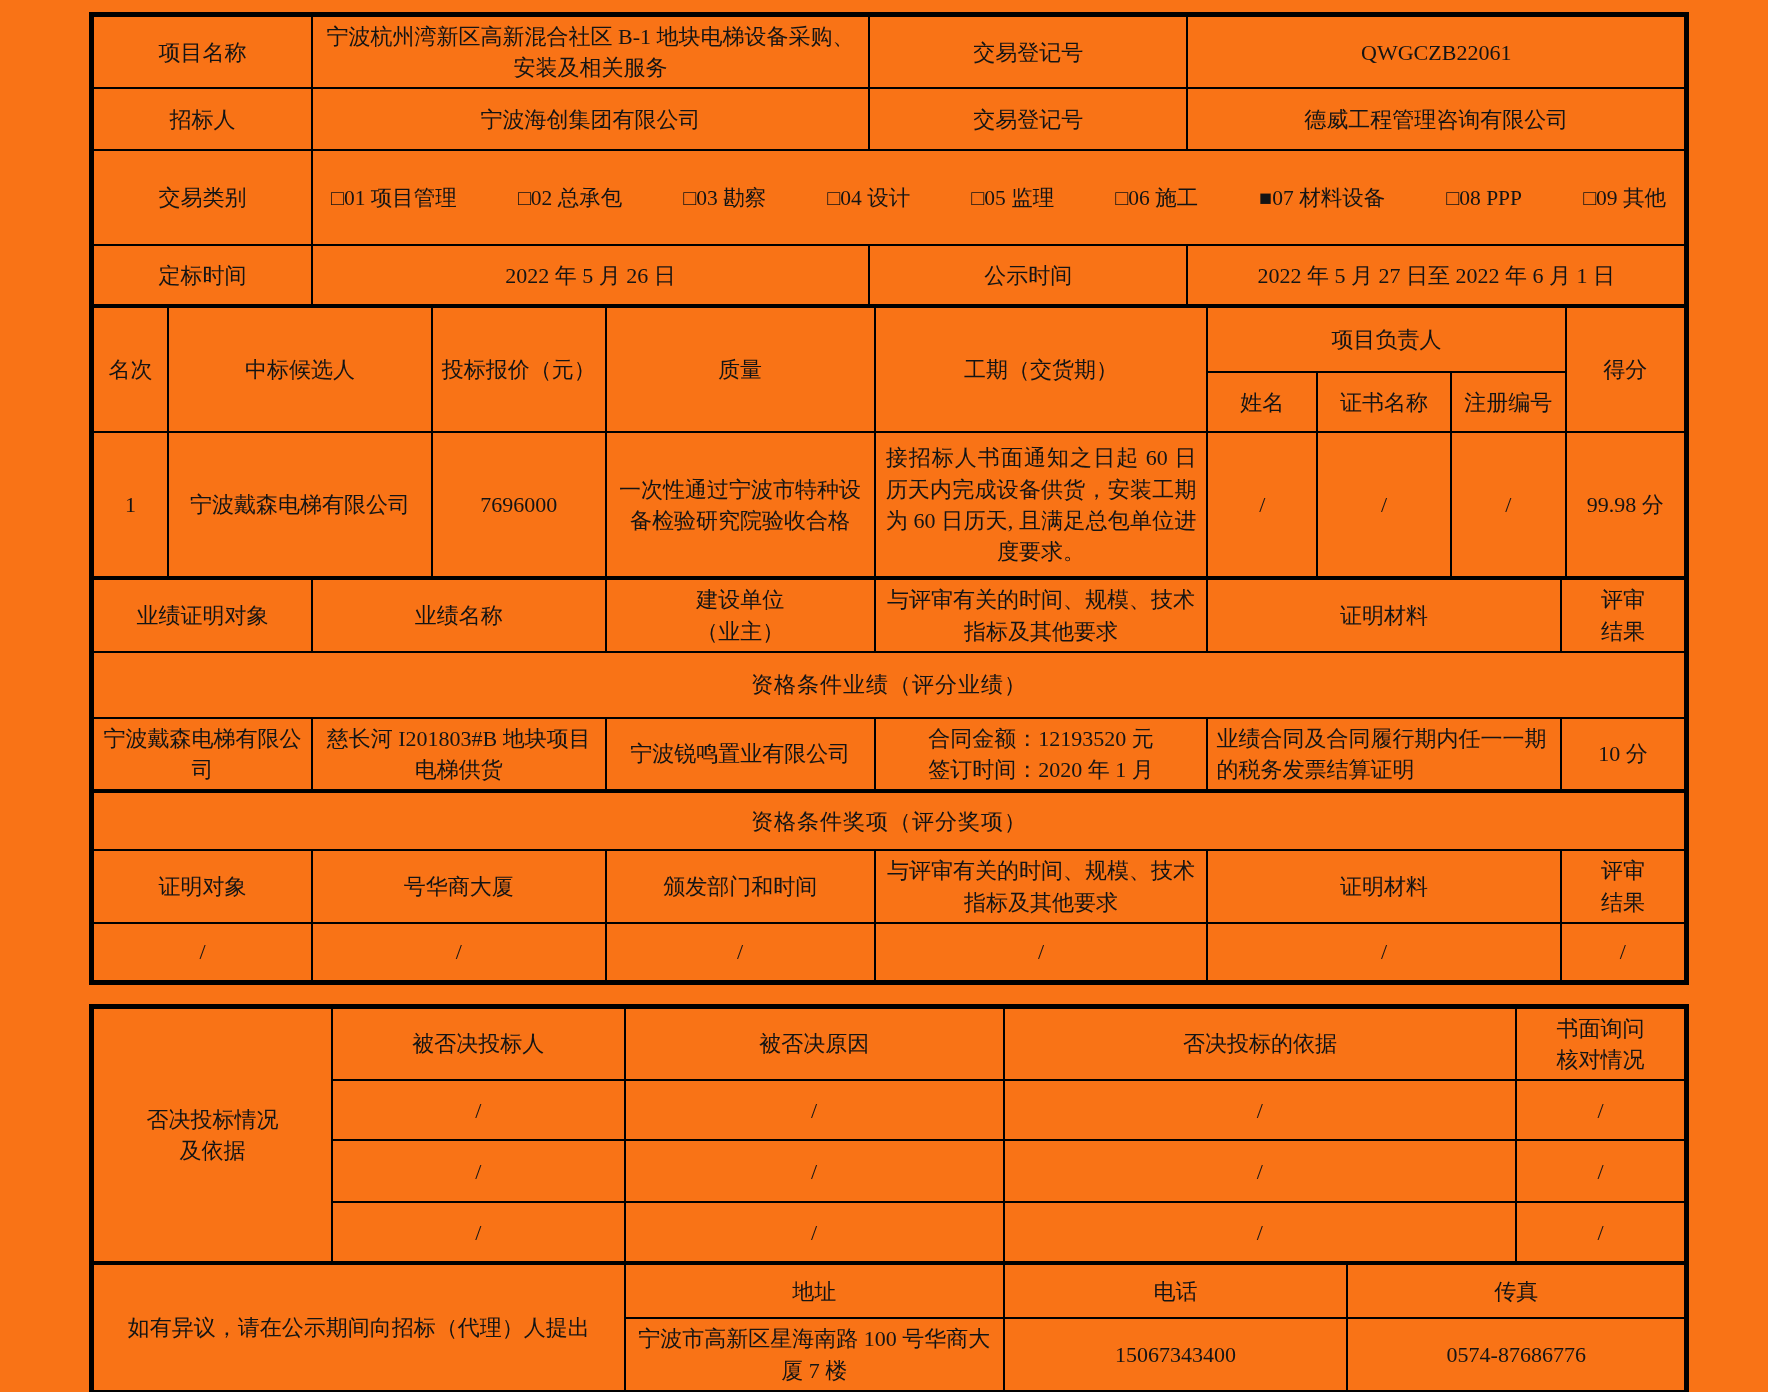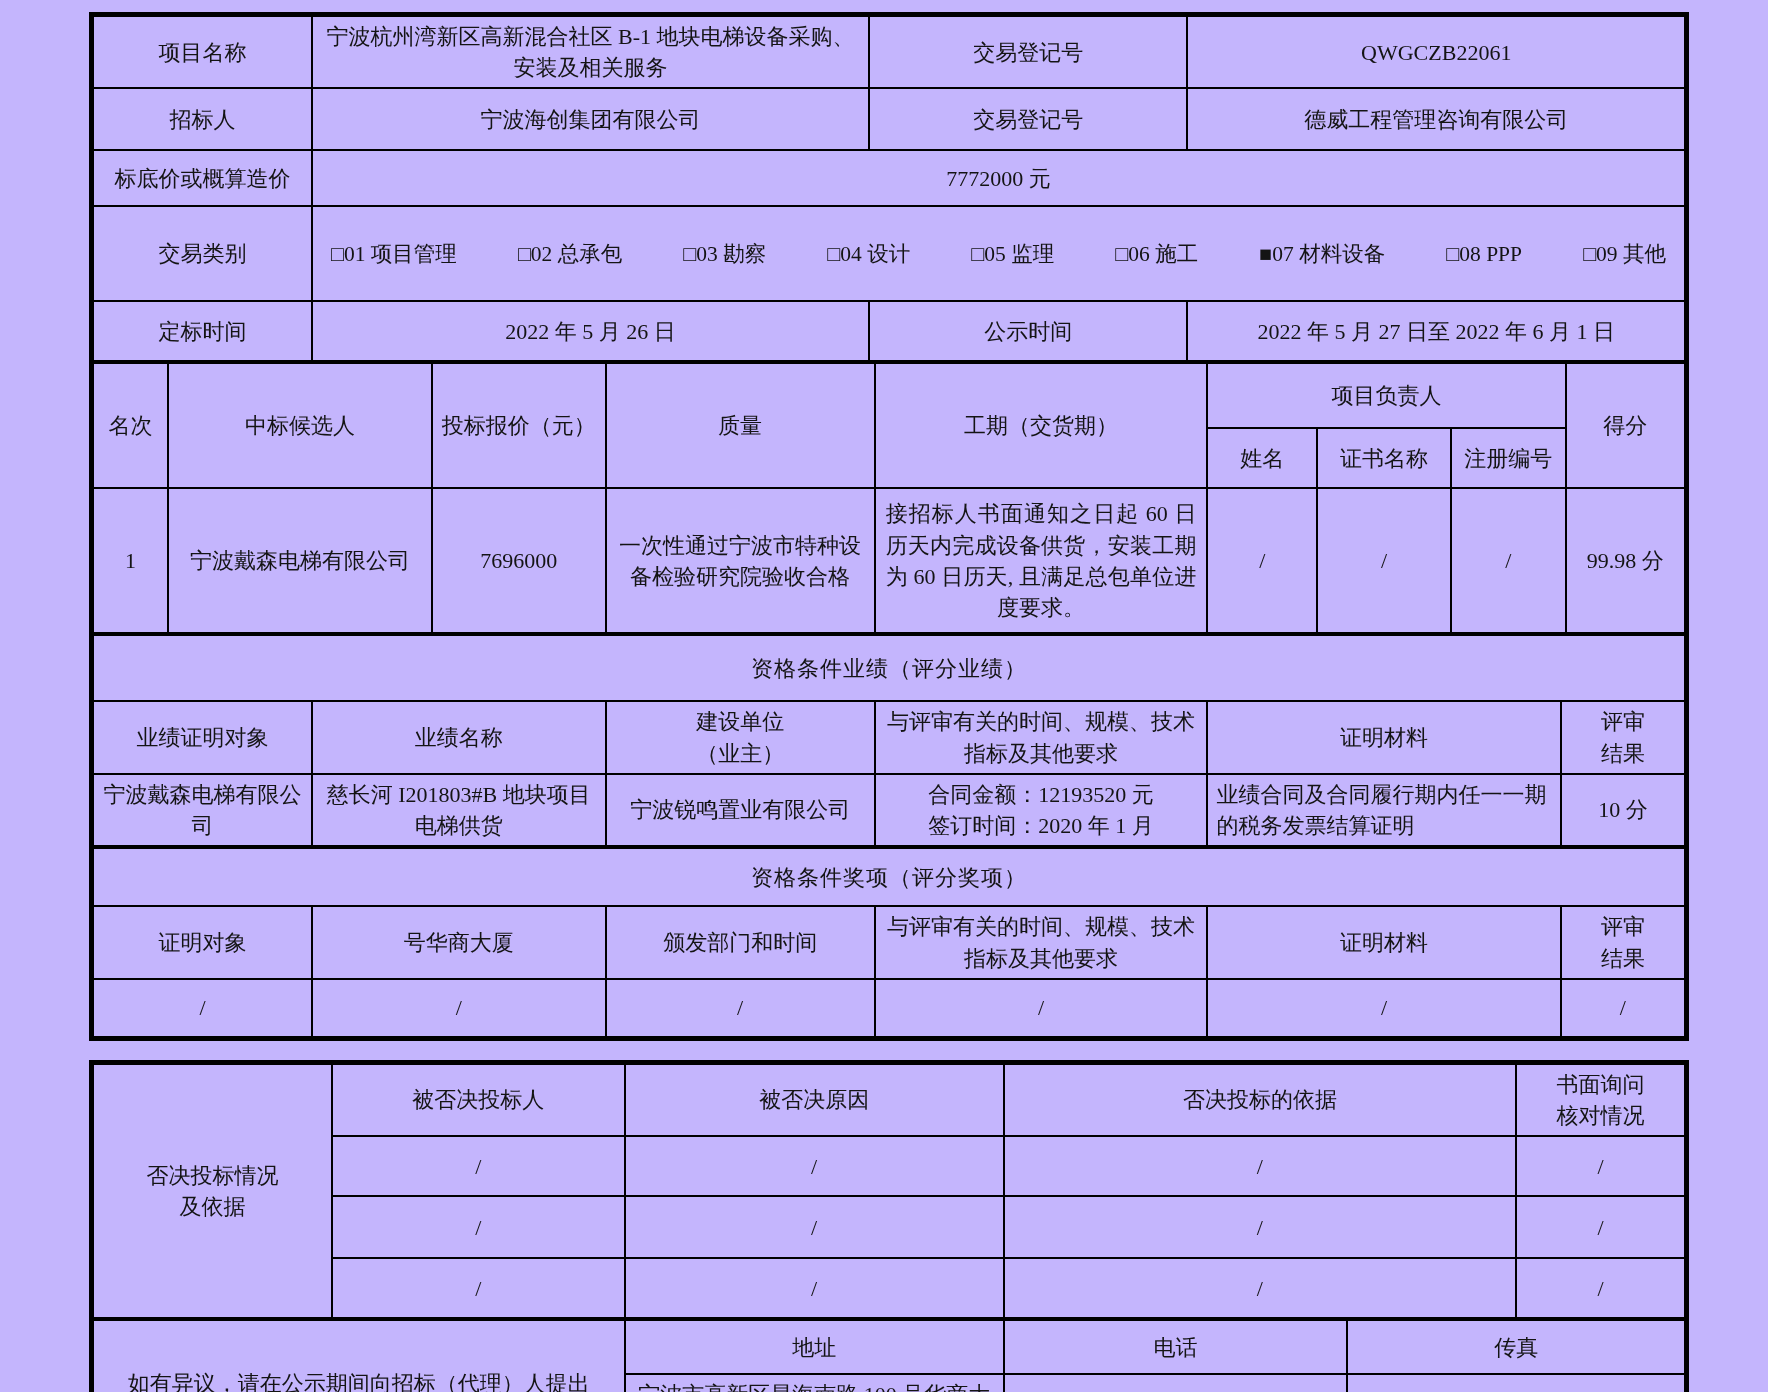--- a/index.html
+++ b/index.html
@@ -1,17 +1,17 @@
 <!DOCTYPE html>
 <html><head>
 <meta charset="utf-8">
 <style>
   html,body{margin:0;padding:0;background:#ffffff;}
   .page{
-    width:1768px;height:1392px;background:#c4b5fd;position:relative;
+    width:1768px;height:1392px;background:#f97316;position:relative;
     font-family:"Liberation Serif","DejaVu Serif",serif;
     color:#141414;overflow:hidden;
   }
   .tbl-wrap{width:1600px;margin-left:89px;border:3px solid #000;box-sizing:border-box;}
   .tbl-wrap.upper{margin-top:12px;}
   .tbl-wrap.lower{margin-top:19px;}
   table{width:100%;border-collapse:collapse;table-layout:fixed;}
   td,th{
     border:2px solid #000;
     text-align:center;vertical-align:middle;
@@ -46,24 +46,20 @@
         <td>宁波杭州湾新区高新混合社区 B-1 地块电梯设备采购、安装及相关服务</td>
         <td>交易登记号</td>
         <td>QWGCZB22061</td>
       </tr>
       <tr style="height:62px">
         <td>招标人</td>
         <td>宁波海创集团有限公司</td>
         <td>交易登记号</td>
         <td>德威工程管理咨询有限公司</td>
       </tr>
-      <tr style="height:56px">
-        <td>标底价或概算造价</td>
-        <td colspan="3">7772000 元</td>
-      </tr>
       <tr style="height:62px">
         <td>交易类别</td>
         <td colspan="3" style="padding:0">
           <div class="cat-row">
             <span>□01 项目管理</span>
             <span>□02 总承包</span>
             <span>□03 勘察</span>
             <span>□04 设计</span>
             <span>□05 监理</span>
             <span>□06 施工</span>
@@ -126,34 +122,34 @@
     <table>
       <colgroup>
         <col style="width:13.75%">
           <col style="width:18.45%">
           <col style="width:16.9%">
         <col style="width:20.9%">
           <col style="width:22.2%">
           <col style="width:7.8%">
       </colgroup>
       <tbody>
-          <tr style="height:66px">
-        <td colspan="6" class="title-cell">资格条件业绩（评分业绩）</td>
-      </tr>
-      <tr style="height:60px">
+          <tr style="height:60px">
         <th>业绩证明对象</th>
         <th>业绩名称</th>
         <th>建设单位
 （业主）</th>
         <th>与评审有关的时间、规模、技术
 指标及其他要求</th>
         <th>证明材料</th>
         <th>评审
 结果</th>
       </tr>
+      <tr style="height:66px">
+        <td colspan="6" class="title-cell">资格条件业绩（评分业绩）</td>
+      </tr>
       <tr style="height:68px">
         <td>宁波戴森电梯有限公司</td>
         <td>慈长河 I201803#B 地块项目电梯供货</td>
         <td>宁波锐鸣置业有限公司</td>
         <td>合同金额：12193520 元
 签订时间：2020 年 1 月</td>
         <td class="left">业绩合同及合同履行期内任一一期的税务发票结算证明</td>
         <td>10 分</td>
       </tr>
     </tbody>

